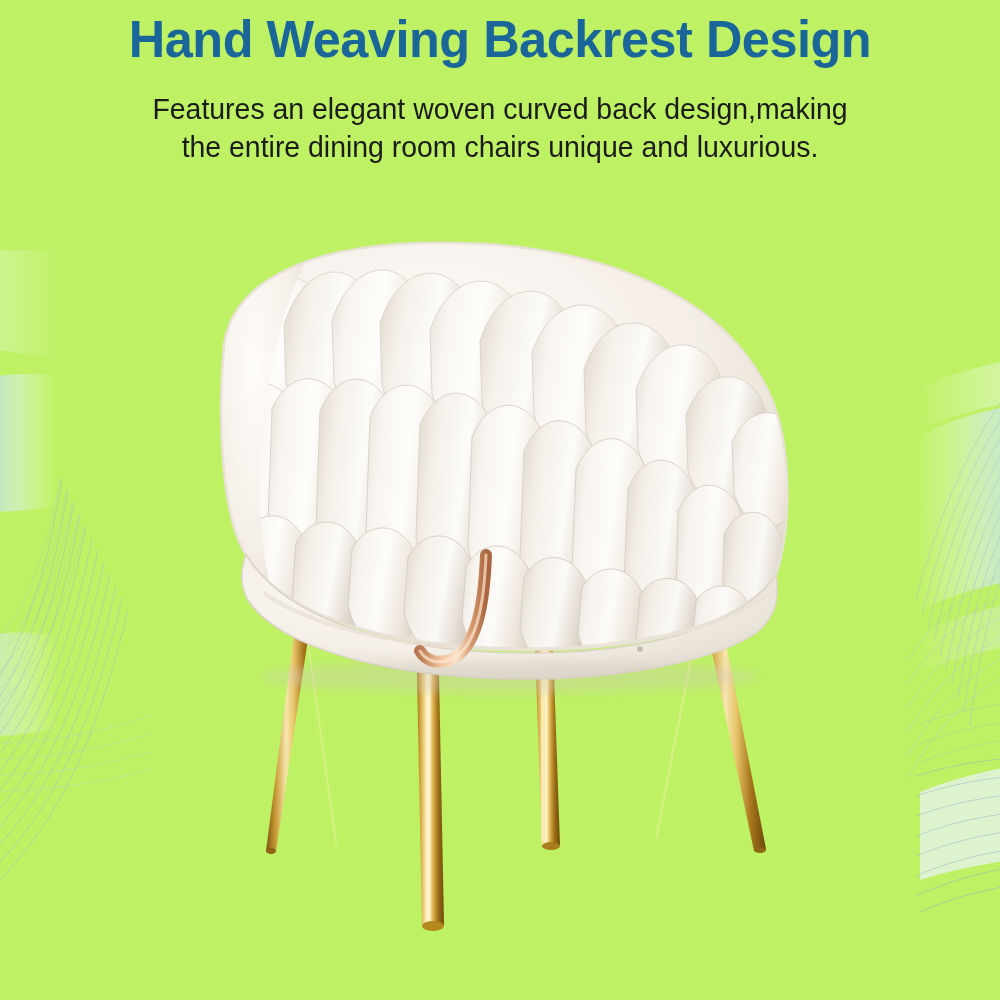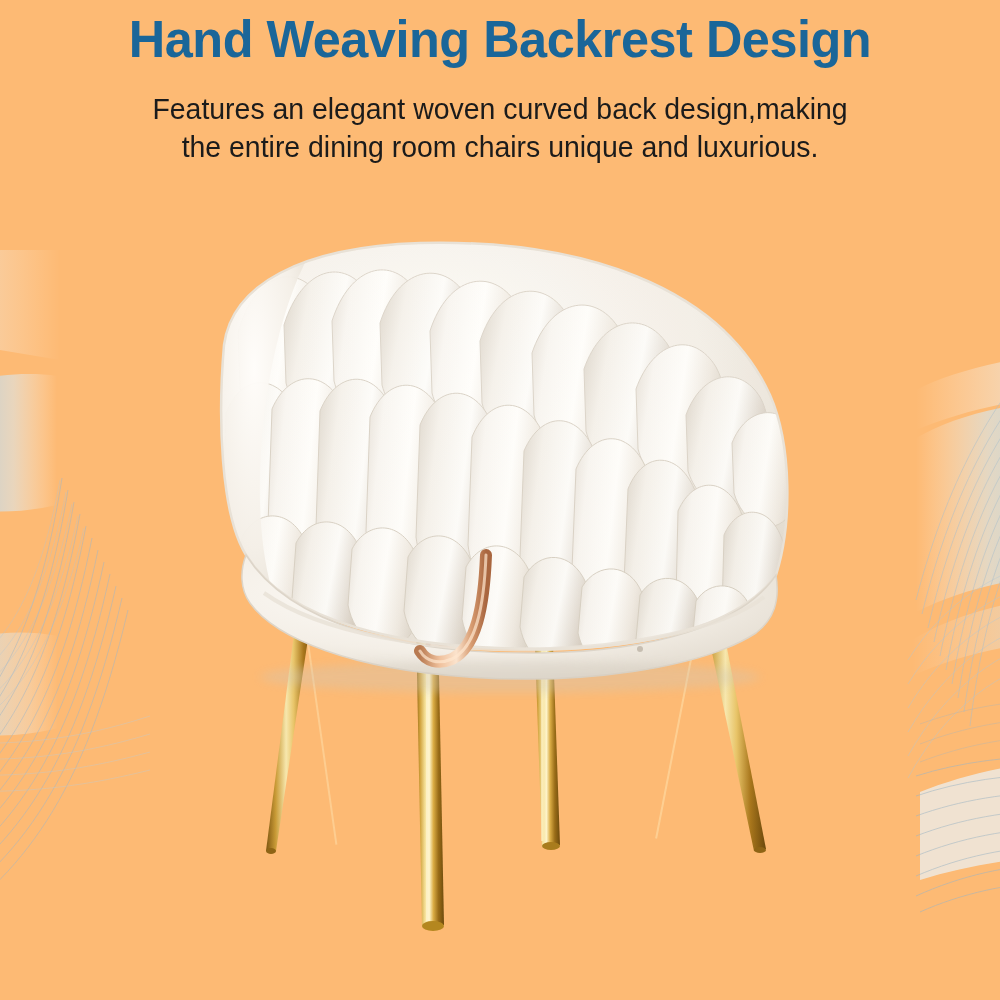--- a/index.html
+++ b/index.html
@@ -3,21 +3,21 @@
 <meta charset="utf-8">
 <style>
   html,body{margin:0;padding:0;}
   body{
     width:1000px;height:1000px;
     background:#ffffff;
     font-family:"Liberation Sans","DejaVu Sans",sans-serif;
     overflow:hidden;
     position:relative;
   }
-  #stage{position:relative;width:1000px;height:1000px;overflow:hidden;background:#fdba74;}
+  #stage{position:relative;width:1000px;height:1000px;overflow:hidden;background:#bef264;}
 
   
   .title{
     position:absolute;left:0;top:8px;width:1000px;
     text-align:center;
     font-size:52px;
     font-weight:bold;
     letter-spacing:-0.5px;
     color:#1a6699;
     font-family:"Liberation Sans","DejaVu Sans",sans-serif;

